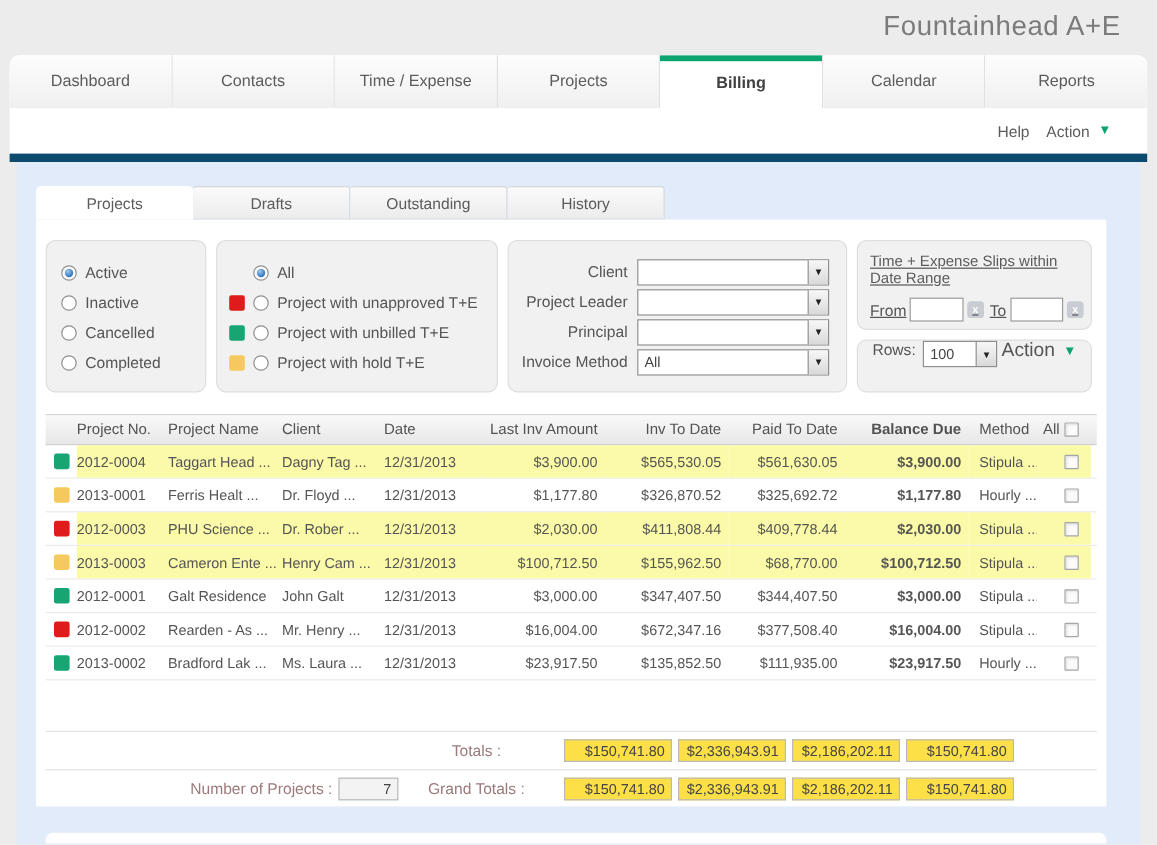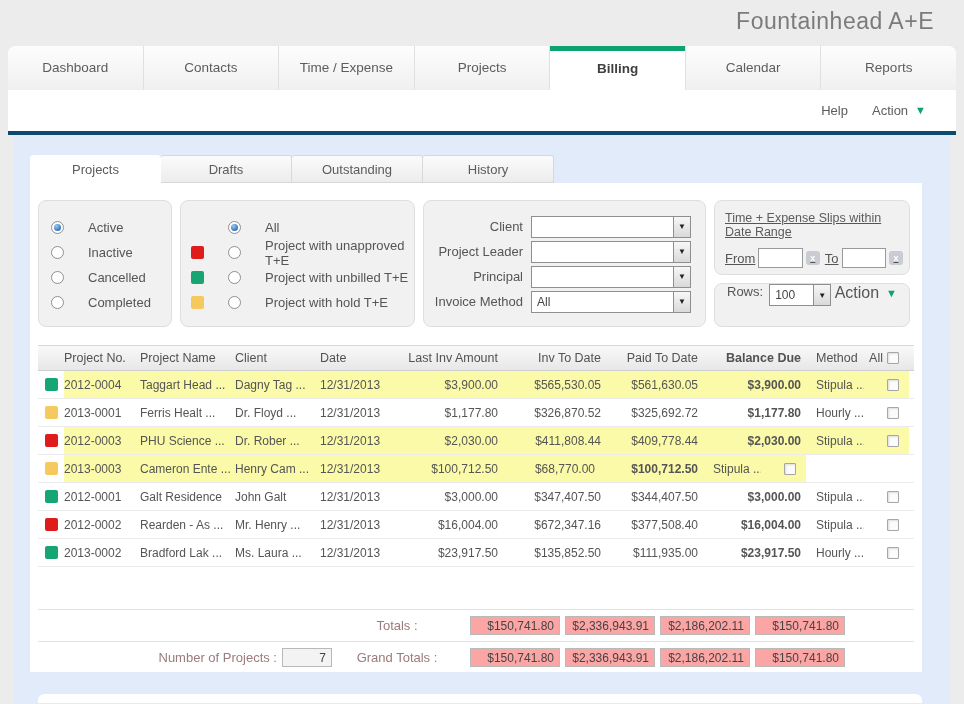--- a/index.html
+++ b/index.html
@@ -23,22 +23,22 @@
     font-size:13.5px; color:#5c5c5c; cursor:pointer;
     background:linear-gradient(#fdfdfd,#f0f0f0);
     border-right:1px solid #e0e0e0; border-bottom:1px solid #ededed;
   }
   .tab:last-child { border-right:none; }
   .tab.active { background:#fff; border-bottom:none; font-weight:bold; }
   .tab.active::before { content:""; position:absolute; top:0; left:0; right:0; height:5px; }
 
   .actionbar {
     height:45px; background:#fff; display:flex; align-items:center; justify-content:flex-end;
-    gap:24px; padding-right:30px; font-size:13px; color:#5c5c5c;
-    border-bottom:4px solid #0c4a6e;
+    gap:14px; padding-right:30px; font-size:13px; color:#5c5c5c;
+    border-bottom:7px solid #0c4a6e;
   }
   .linkish { cursor:pointer; display:flex; align-items:center; gap:7px; }
   .tri { font-size:11px; line-height:1; }
 
   
   .panel { margin:0 6px; width:936px; height:569px; background:#e2ebf9; padding-top:20px; }
 
   .subtabs { display:flex; margin-left:16px; height:28px; }
   .subtab {
     width:131px; display:flex; align-items:center; justify-content:center;
@@ -54,21 +54,21 @@
   
   .filters { display:flex; gap:8px; }
   .fbox { background:#f1f1f1; border:1px solid #dedede; border-radius:8px; height:127px; }
   .fbox.status { width:134px; padding:14px 0 0 12px; }
   .fbox.te { width:235px; padding:14px 0 0 10px; }
   .fbox.selects { width:283px; padding:13px 8px 0 0; }
   .fcol { width:196px; display:flex; flex-direction:column; gap:8px; }
   .fbox.daterange { height:75px; padding:10px 6px 0 10px;text-decoration:underline; }
   .fbox.rowsbox { height:44px; display:flex; align-items:flex-start; padding:0 12px; }
 
-  .radio-row { display:flex; align-items:center; gap:24px; height:25px; font-size:13px; cursor:pointer; }
+  .radio-row { display:flex; align-items:center; gap:7px; height:25px; font-size:13px; cursor:pointer; }
   .radio { width:13px; height:13px; border-radius:50%; border:1px solid #8f8f8f; background:#fff; position:relative; flex:none; }
   .radio.checked::after { content:""; position:absolute; left:2px; top:2px; width:7px; height:7px; border-radius:50%;
     background:radial-gradient(circle at 35% 30%, #9cc8f0, #2a6fc0 75%); }
   .swatch { width:13px; height:13px; border-radius:2px; flex:none; }
   .swatch-slot { width:13px; height:13px; flex:none; }
 
   .sel-row { display:flex; align-items:center; height:25px; font-size:13px; }
   .sel-label { width:107px; text-align:right; padding-right:8px; flex:none; }
   .dropdown { width:160px; height:22px; background:#fff; border:1px solid #8f8f8f; display:flex; align-items:stretch; font-size:12px; cursor:pointer; }
   .dd-value { flex:1; padding:3px 0 0 5px; color:#444; overflow:hidden; white-space:nowrap; }
@@ -110,21 +110,21 @@
 
   
   .tsep { border-top:1px solid #e2e2e2; margin-top:42px; }
   .tsep2 { border-top:1px solid #e2e2e2; }
   .trow { display:flex; align-items:center; height:31px; font-size:13px; }
   .left-zone { width:294px; display:flex; justify-content:flex-end; align-items:center; gap:5px; color:#9b7b7b; flex:none; }
   .nop-box { width:50px; height:19px; background:#f3f3f3; border:1px solid #b9b9b9; font-size:12px; color:#444;
     display:flex; align-items:center; justify-content:flex-end; padding-right:5px; }
   .tlabel { width:130px; text-align:center; color:#9b7b7b; margin-right:8px; flex:none; }
   .tboxes { display:flex; gap:5px; }
-  .tbox { width:90px; height:19px; border:1px solid #b9b9b9; background:#fca5a5; font-size:12px; color:#444;
+  .tbox { width:90px; height:19px; border:1px solid #b9b9b9; background:#fde047; font-size:12px; color:#444;
     display:flex; align-items:center; justify-content:flex-end; padding-right:5px; }
 
   .next-card { margin:22px 0 0 24px; width:884px; height:9px; background:#fff; border-radius:6px 6px 0 0; }
 </style>
 </head>
 <body>
 
 <div class="app-header">
   <div class="app-title">Fountainhead A+E</div>
 </div>
@@ -344,20 +344,21 @@
             </div>
             <div class="grid-row hl">
               <div class="cell w-flag">
                 <span class="swatch" style="background: rgb(246, 201, 94);"></span>
               </div>
               <div class="cell w-no">2013-0003</div>
               <div class="cell w-name">Cameron Ente ...</div>
               <div class="cell w-client">Henry Cam ...</div>
               <div class="cell w-date">12/31/2013</div>
               <div class="cell w-m1 num">$100,712.50</div>
+              <div class="cell w-m2 num">$155,962.50</div>
               <div class="cell w-m3 num">$68,770.00</div>
               <div class="cell w-m4 num">$100,712.50</div>
               <div class="cell w-method">Stipula ...</div>
               <div class="cell w-all">
                 <span class="checkbox"></span>
               </div>
             </div>
             <div class="grid-row">
               <div class="cell w-flag">
                 <span class="swatch" style="background: rgb(23, 166, 115);"></span>

